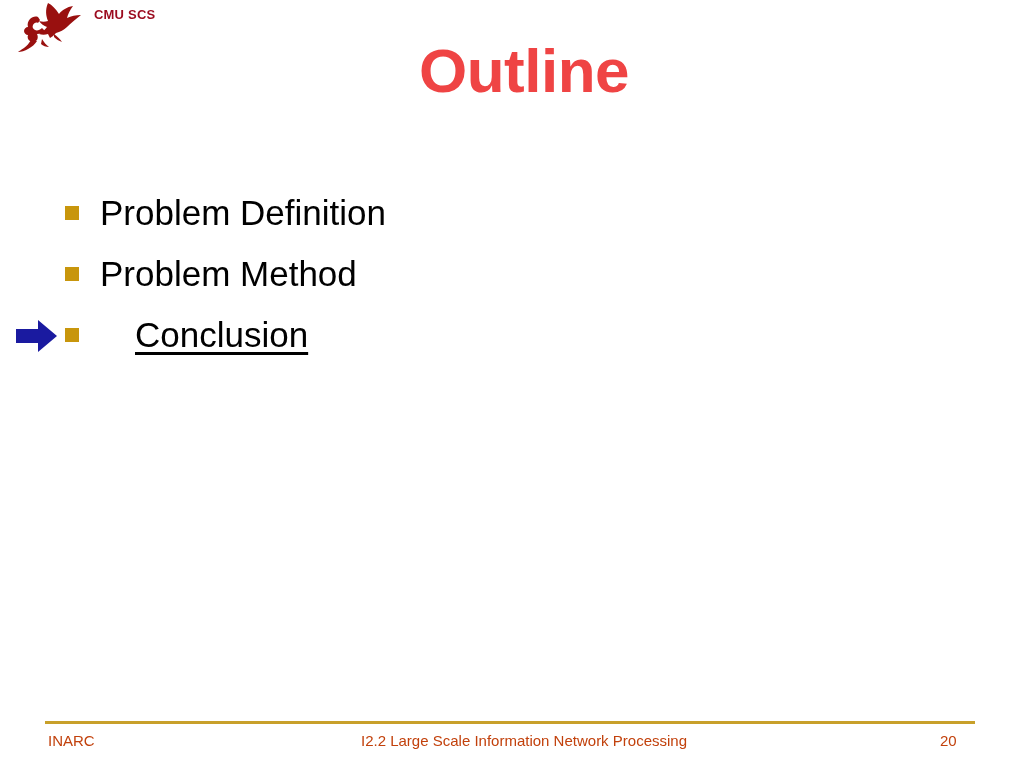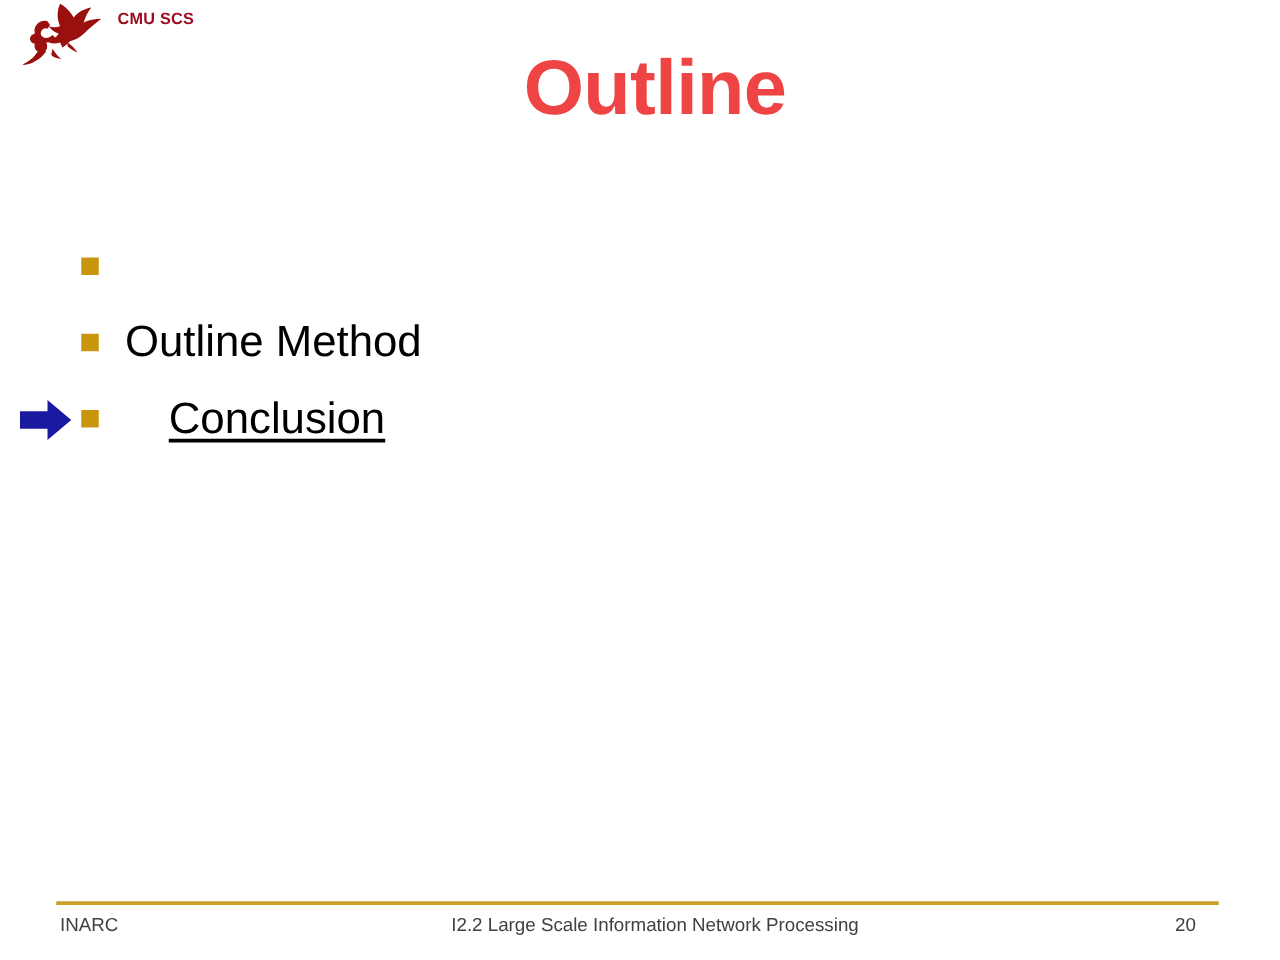--- a/index.html
+++ b/index.html
@@ -111,21 +111,21 @@
     height: 3px;
     background: #C8A02A;
   }
   .footer {
     position: absolute;
     left: 0;
     top: 732px;
     width: 822px;
     height: 24px;
     font-size: 15px;
-    color: #404040;
+    color: #c2410c;
   }
   .footer-left {
     position: absolute;
     left: 48px;
     top: 0;
     white-space: nowrap;
   }
   .footer-center {
     position: absolute;
     left: 12px;
@@ -167,25 +167,26 @@
   </div>
   <div class="brand-label">CMU SCS</div>
 </div>
 
 <div class="slide-title">Outline</div>
 
 <div class="bullet-list">
 
   <div class="bullet-row">
     <span class="bullet-marker"></span>
+    <span class="bullet-text">Problem Definition</span>
   </div>
 
   <div class="bullet-row">
     <span class="bullet-marker"></span>
-    <span class="bullet-text">Outline Method</span>
+    <span class="bullet-text">Problem Method</span>
   </div>
 
 
   <div class="bullet-row is-current">
     <span class="current-arrow">
       <svg width="42" height="34" viewBox="0 0 42 34" aria-hidden="true">
         <polygon points="0,10 22,10 22,1 41,17 22,33 22,24 0,24" fill="#1A1AA0"></polygon>
       </svg>
     </span>
     <span class="bullet-marker"></span>

